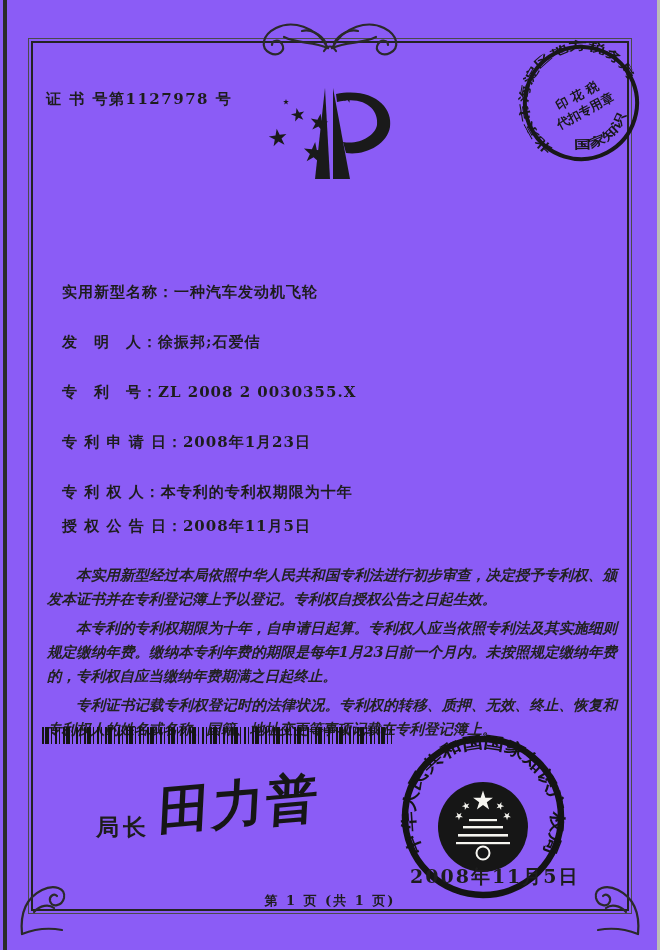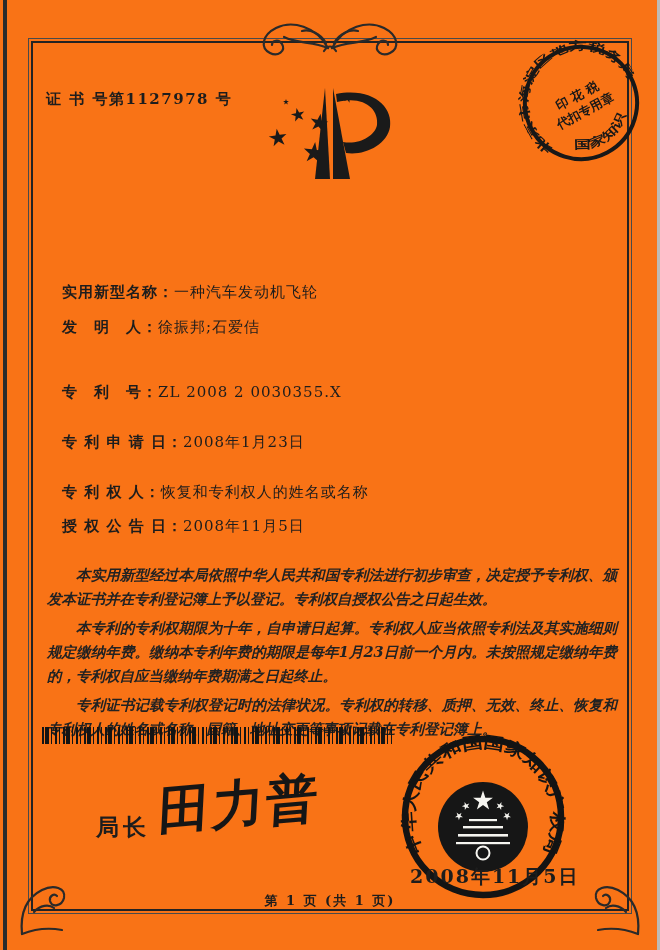--- a/index.html
+++ b/index.html
@@ -1,16 +1,16 @@
 <!DOCTYPE html>
 <html><head>
 <meta charset="utf-8">
 <style>
   html,body{margin:0;padding:0;background:#d8d6d2;}
-  .page{position:relative;width:660px;height:950px;background:#f97316;overflow:hidden;
+  .page{position:relative;width:660px;height:950px;background:#8b5cf6;overflow:hidden;
         font-family:"DejaVu Sans",sans-serif;color:#1d1d1d;}
   .page::before{content:"";position:absolute;left:3px;top:0;bottom:0;width:4px;background:#2b2b2b;}
   .page::after{content:"";position:absolute;right:0;top:0;bottom:0;width:3px;background:#bdbbb6;}
 
   .frame{position:absolute;left:28px;top:38px;width:602px;height:874px;border:1px solid #4a4a4a;}
   .frame-inner{position:absolute;inset:2px;border:2px solid #232323;}
 
   .ornament-top{position:absolute;left:220px;top:14px;width:220px;height:46px;}
   .ornament-bl{position:absolute;left:16px;top:880px;width:60px;height:60px;}
   .ornament-br{position:absolute;left:584px;top:880px;width:60px;height:60px;}
@@ -20,22 +20,22 @@
            font-size:15px;font-weight:700;letter-spacing:1.5px;}
 
   .logo{position:absolute;left:256px;top:82px;width:150px;height:102px;}
 
   .title{position:absolute;left:0;top:194px;width:100%;text-align:center;
          font-family:"DejaVu Serif",serif;font-size:35px;font-weight:800;letter-spacing:7px;}
 
   .fields{position:absolute;left:62px;top:0;width:540px;}
   .field{position:absolute;left:0;font-family:"DejaVu Serif",serif;font-size:15px;
          font-weight:700;letter-spacing:1px;white-space:nowrap;}
-  .f0{top:283px}.f1{top:318px}.f2{top:383px}.f3{top:433px}.f4{top:483px}.f5{top:517px}
-  .field .val{font-weight:400;}
+  .f0{top:283px}.f1{top:333px}.f2{top:383px}.f3{top:433px}.f4{top:483px}.f5{top:517px}
+  .field .val{font-weight:700;}
 
   .paras{position:absolute;left:47px;top:563px;width:570px;}
   .paras p{margin:0 0 5px 0;text-indent:2em;font-family:"DejaVu Serif",serif;
            font-style:italic;font-size:14.5px;line-height:24px;font-weight:600;
            text-align:justify;color:#222;}
 
   .barcode{position:absolute;left:42px;top:727px;width:350px;height:17px;
     background:repeating-linear-gradient(90deg,#141414 0 2px,transparent 2px 3px,
       #141414 3px 7px,transparent 7px 9px,#141414 9px 10px,transparent 10px 13px,
       #141414 13px 15px,transparent 15px 17px,#141414 17px 18px,transparent 18px 21px);}
@@ -136,21 +136,21 @@
     <div class="field f1">
       <span class="lbl">发　明　人：</span><span class="val">徐振邦;石爱佶</span>
     </div>
     <div class="field f2">
       <span class="lbl">专　利　号：</span><span class="val">ZL 2008 2 0030355.X</span>
     </div>
     <div class="field f3">
       <span class="lbl">专 利 申 请 日：</span><span class="val">2008年1月23日</span>
     </div>
     <div class="field f4">
-      <span class="lbl">专 利 权 人：</span><span class="val">恢复和专利权人的姓名或名称</span>
+      <span class="lbl">专 利 权 人：</span><span class="val">本专利的专利权期限为十年</span>
     </div>
     <div class="field f5">
       <span class="lbl">授 权 公 告 日：</span><span class="val">2008年11月5日</span>
     </div>
   </div>
 
   <div class="paras">
     <p>本实用新型经过本局依照中华人民共和国专利法进行初步审查，决定授予专利权、颁发本证书并在专利登记簿上予以登记。专利权自授权公告之日起生效。</p>
     <p>本专利的专利权期限为十年，自申请日起算。专利权人应当依照专利法及其实施细则规定缴纳年费。缴纳本专利年费的期限是每年1月23日前一个月内。未按照规定缴纳年费的，专利权自应当缴纳年费期满之日起终止。</p>
     <p>专利证书记载专利权登记时的法律状况。专利权的转移、质押、无效、终止、恢复和专利权人的姓名或名称、国籍、地址变更等事项记载在专利登记簿上。</p>

